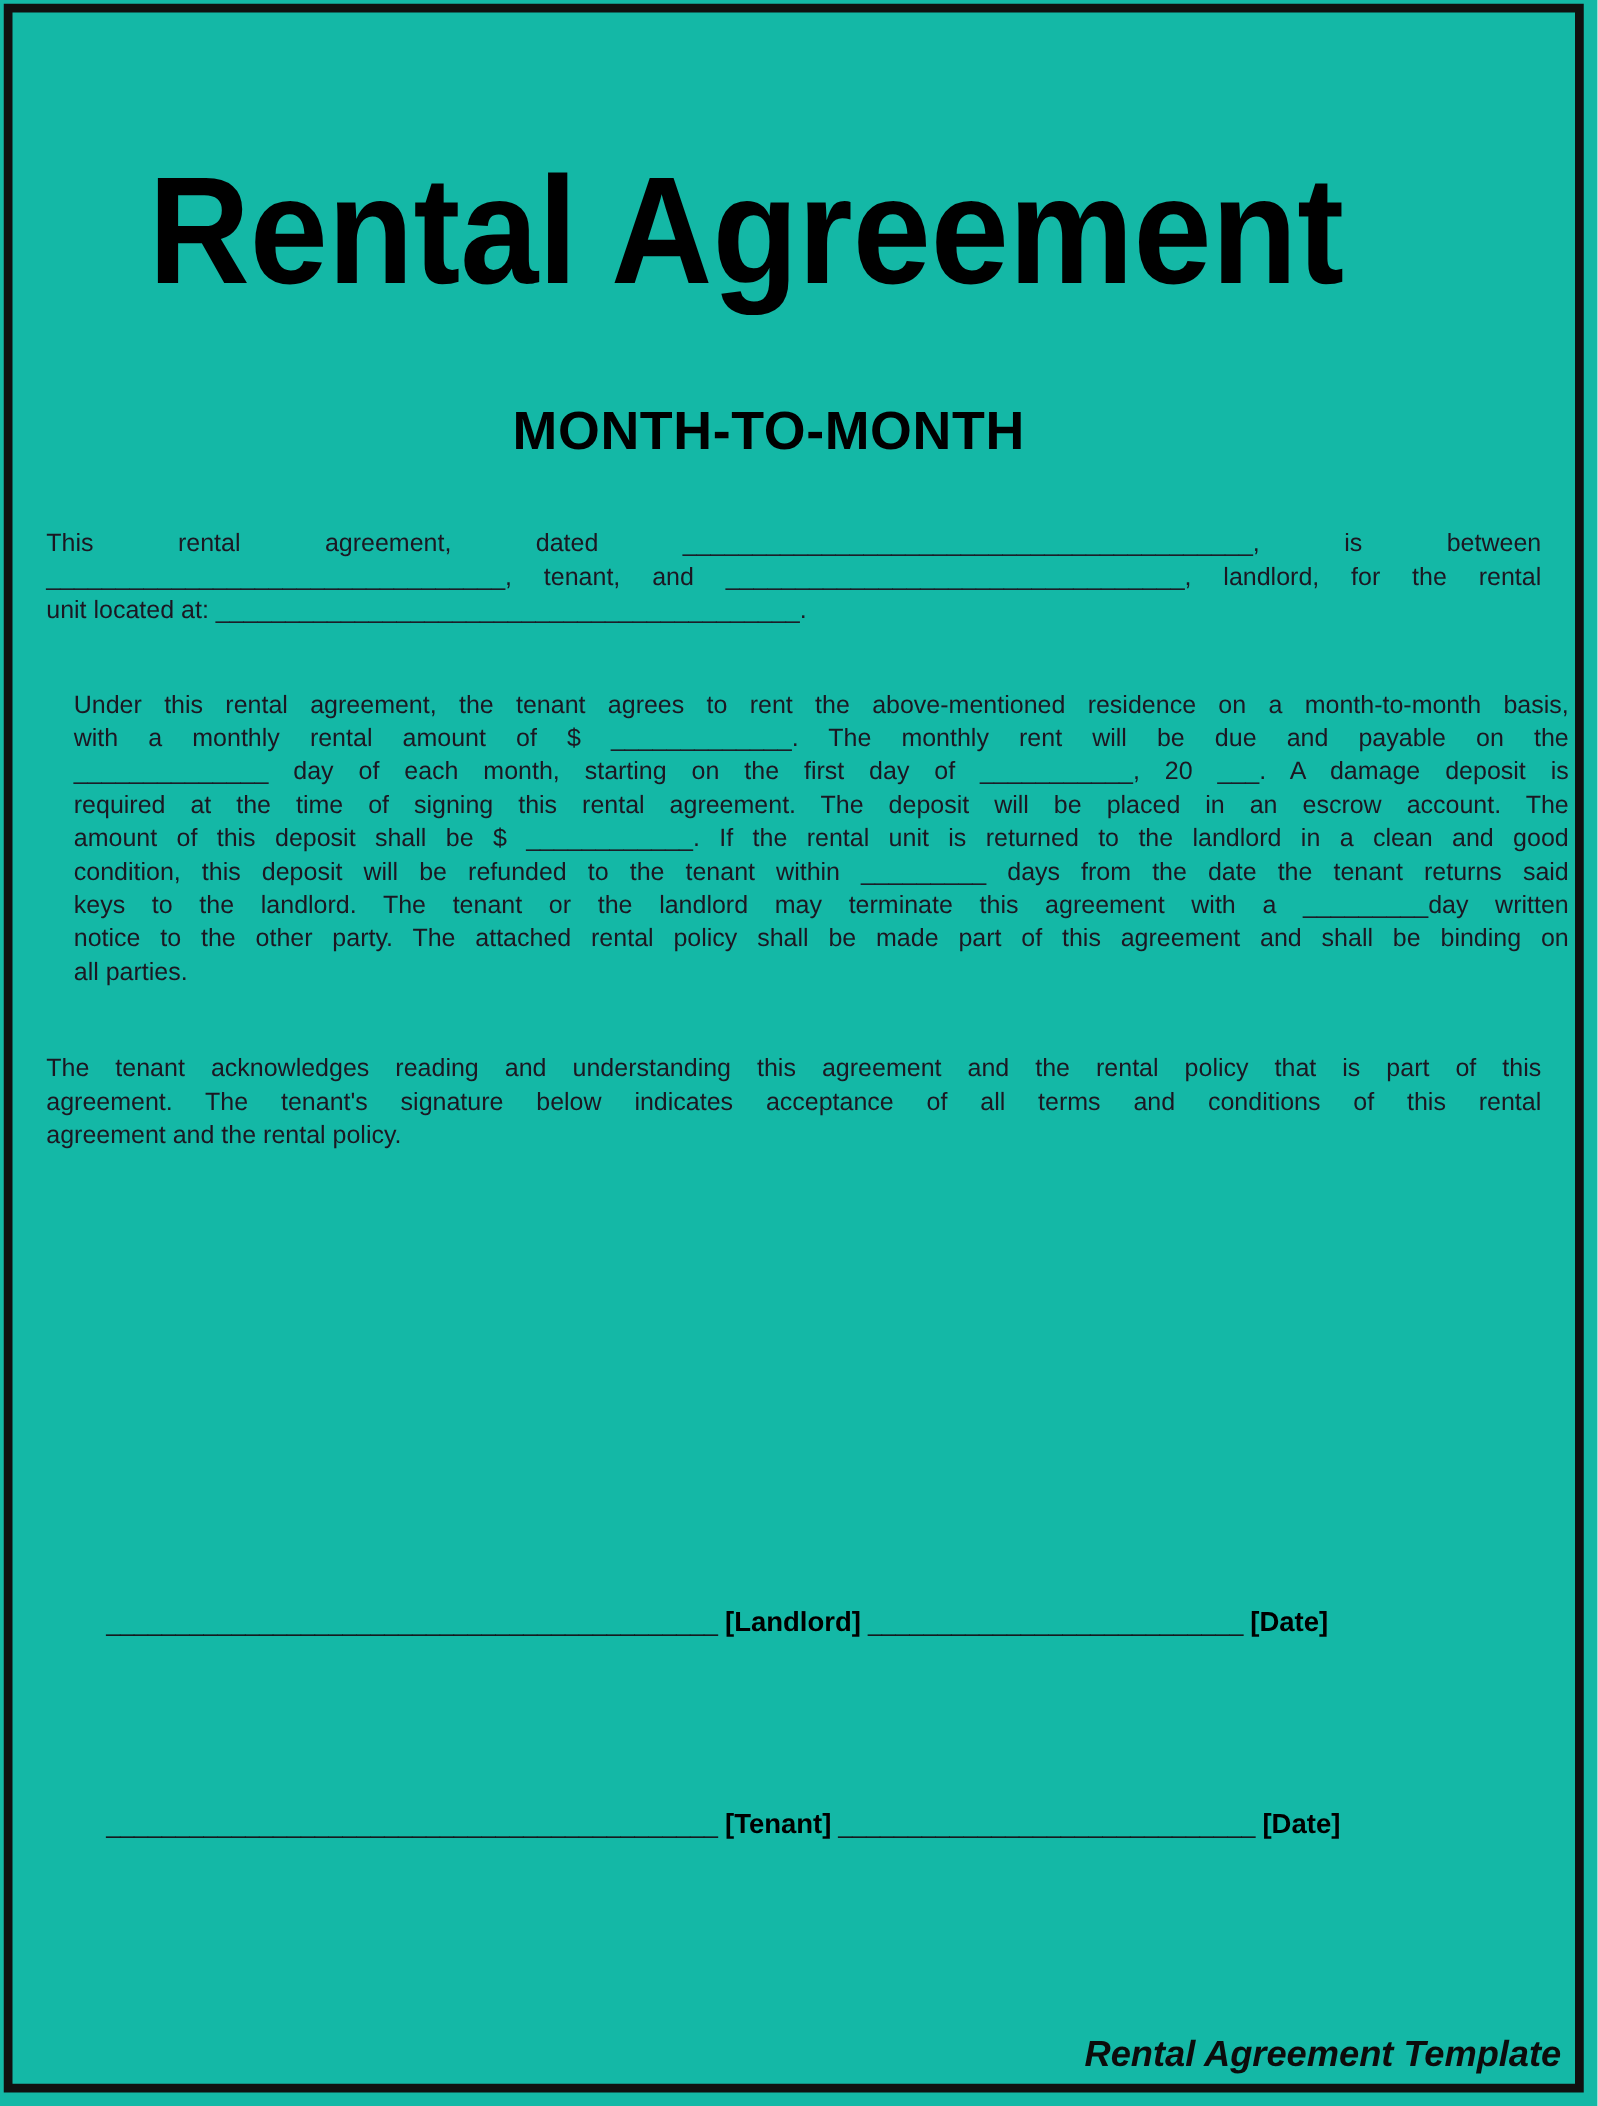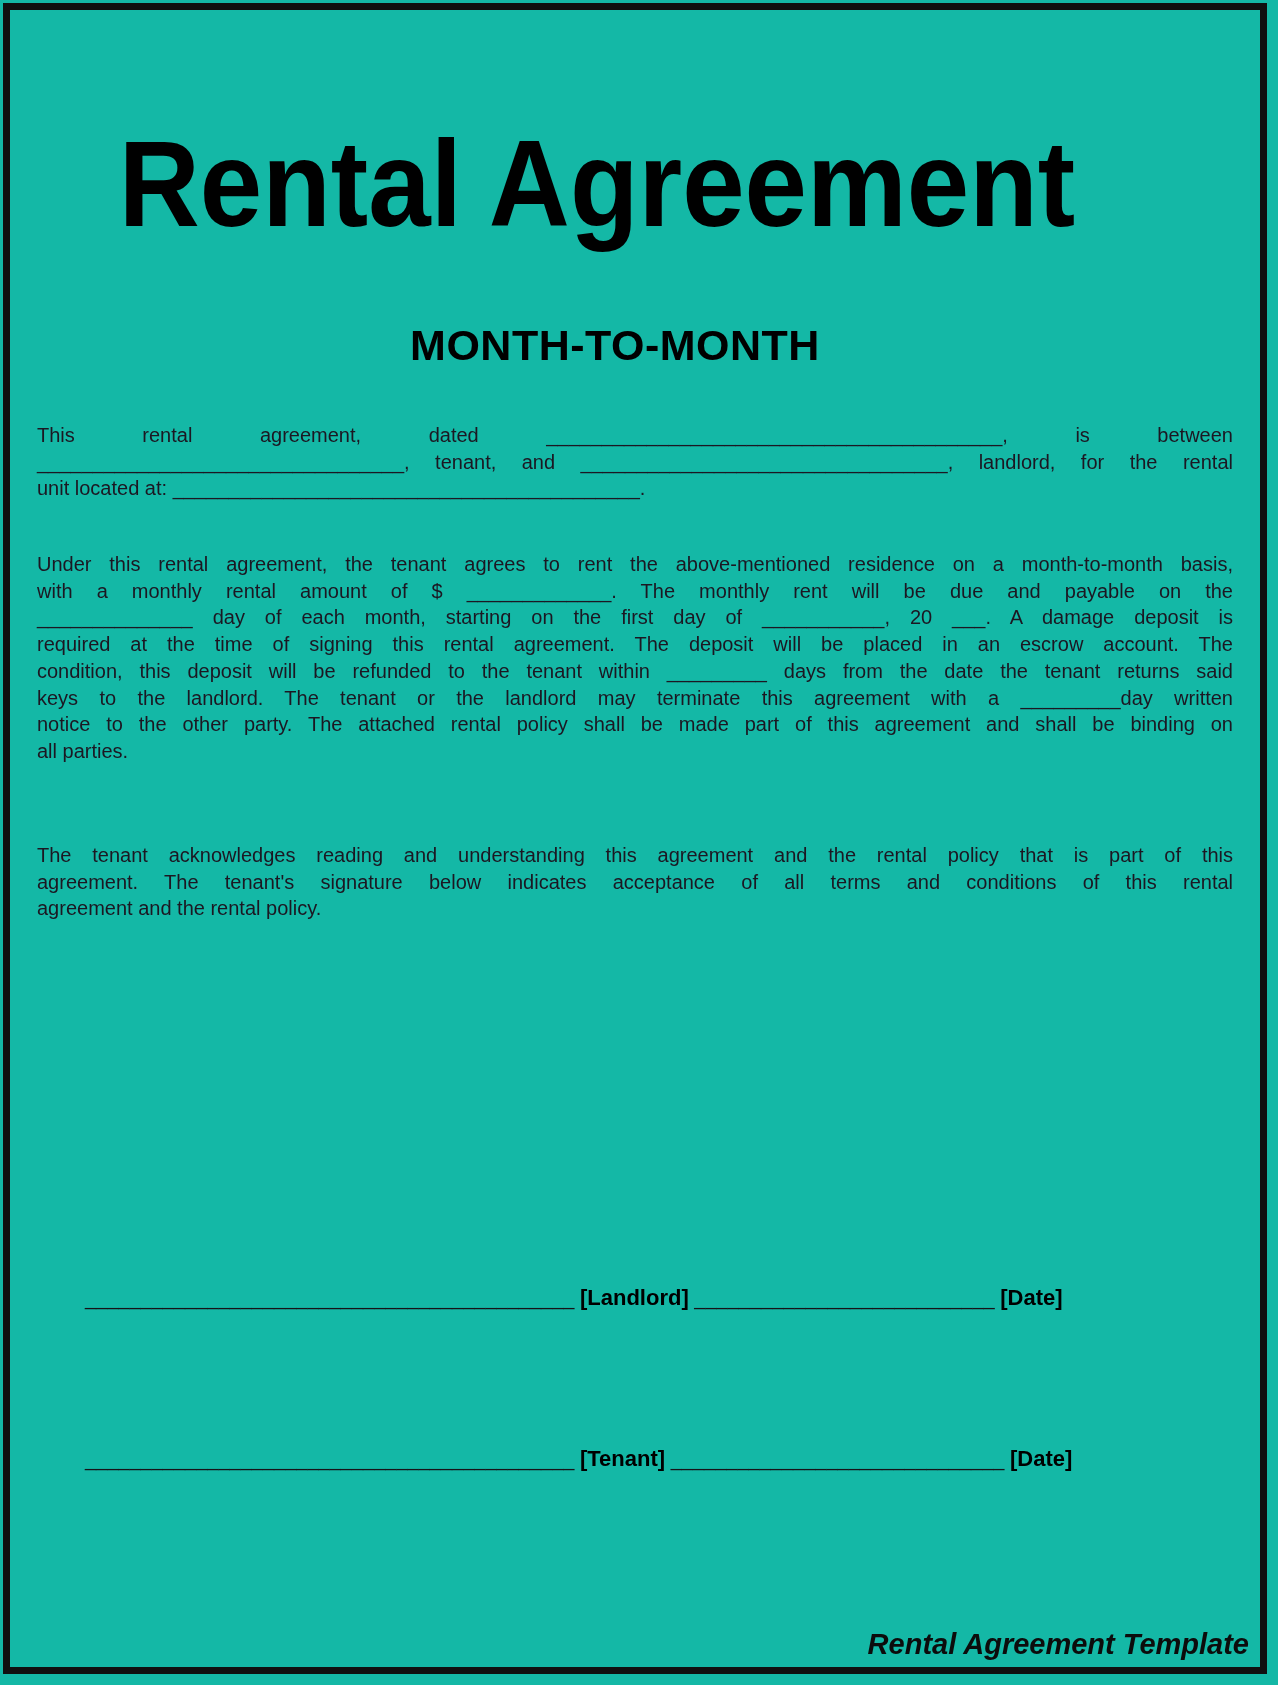--- a/index.html
+++ b/index.html
@@ -53,21 +53,21 @@
   .para {
     position: absolute;
     left: 0;
     width: 1196px;
     font-size: 20px;
     line-height: 26.7px;
   }
   .para .line { text-align: justify; text-align-last: justify; }
   .para .line.last { text-align-last: left; }
   .p1 { top: 422px; }
-  .p2 { top: 551px; }
+  .p2 { top: 551px; margin-left: 22px; }
   .p3 { top: 842px; }
   .sig-row {
     position: absolute;
     left: 48px;
     font-size: 20px;
     white-space: nowrap;
     color: #161218;
   }
   .sig-row .sig-label {
     font-weight: bold;
@@ -99,20 +99,21 @@
     <div class="para p1">
         <div class="line">This rental agreement, dated _________________________________________, is between</div>
         <div class="line">_________________________________, tenant, and _________________________________, landlord, for the rental</div>
         <div class="line last">unit located at: __________________________________________.</div>
       </div>
     <div class="para p2">
         <div class="line">Under this rental agreement, the tenant agrees to rent the above-mentioned residence on a month-to-month basis,</div>
         <div class="line">with a monthly rental amount of $ _____________. The monthly rent will be due and payable on the</div>
         <div class="line">______________ day of each month, starting on the first day of ___________, 20 ___. A damage deposit is</div>
         <div class="line">required at the time of signing this rental agreement. The deposit will be placed in an escrow account. The</div>
+        <div class="line">amount of this deposit shall be $ ____________. If the rental unit is returned to the landlord in a clean and good</div>
         <div class="line">condition, this deposit will be refunded to the tenant within _________ days from the date the tenant returns said</div>
         <div class="line">keys to the landlord. The tenant or the landlord may terminate this agreement with a _________day written</div>
         <div class="line">notice to the other party. The attached rental policy shall be made part of this agreement and shall be binding on</div>
         <div class="line last">all parties.</div>
       </div>
     <div class="para p3">
         <div class="line">The tenant acknowledges reading and understanding this agreement and the rental policy that is part of this</div>
         <div class="line">agreement. The tenant's signature below indicates acceptance of all terms and conditions of this rental</div>
         <div class="line last">agreement and the rental policy.</div>
       </div>

